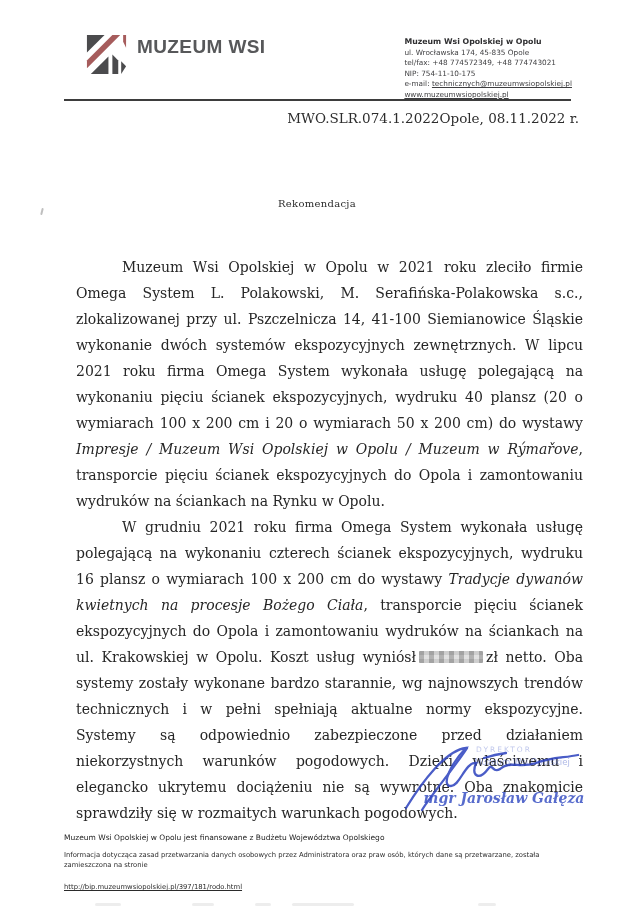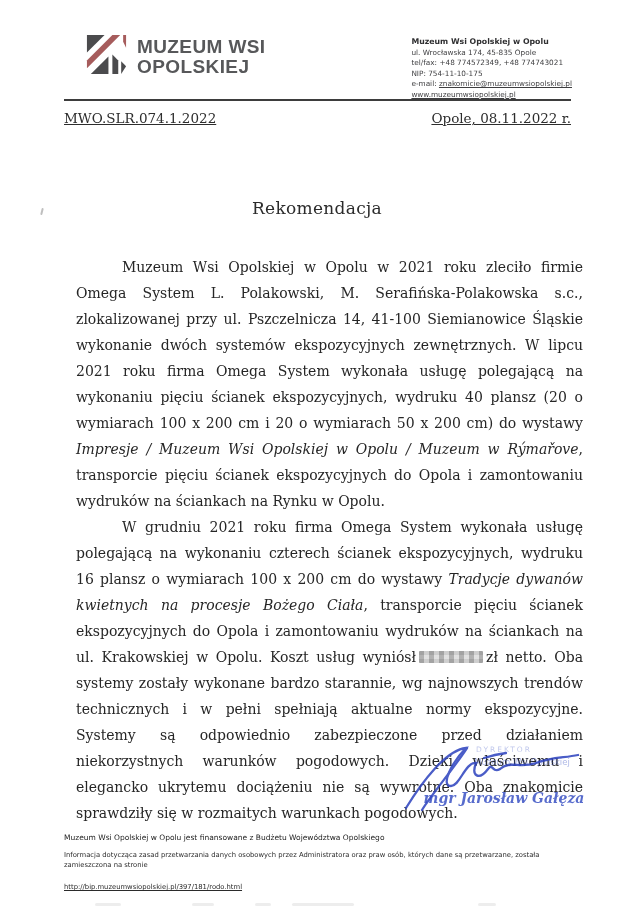--- a/index.html
+++ b/index.html
@@ -15,28 +15,28 @@
     font-size:19px;line-height:20px;letter-spacing:.4px;color:#57585a;
   }
   .contact{
     position:absolute;right:62px;top:37px;text-align:left;
     font-family:"DejaVu Sans", sans-serif;font-size:7.3px;line-height:10.6px;color:#3e3e40;
   }
   .contact .c-name{font-weight:bold;font-size:7.8px;color:#2f2f31;}
   .contact .link{text-decoration:underline;}
   .rule{position:absolute;left:64px;top:99px;width:507px;height:2px;background:#3d3d3d;}
   .refline{
-    position:absolute;left:64px;top:110px;width:507px;
-    display:flex;justify-content:space-between;
-    font-size:13.5px;color:#2d2d2d;text-decoration:underline;
+    position:absolute;left:72px;top:110px;width:507px;
+    display:flex;justify-content:flex-end;
+    font-size:13.5px;color:#2d2d2d;
   }
   
   .doc-title{
     position:absolute;left:0;top:198px;width:100%;text-align:center;
-    font-size:17px;color:#2b2b2b;letter-spacing:.3px;
+    font-size:10px;color:#2b2b2b;letter-spacing:.3px;
   }
   .body-text{
     position:absolute;left:76px;top:254px;width:507px;
     font-size:14px;line-height:26px;text-align:justify;color:#262626;
   }
   .body-text p{margin:0;text-indent:46px;}
   .it{font-style:italic;}
   .redacted{
     display:inline-block;width:64px;height:12px;vertical-align:baseline;
     margin:0 3px -1px 3px;border-radius:1px;background-color:#d9d9d9;
@@ -96,29 +96,28 @@
     <polygon points="4,4 22,4 4,22" fill="#4b4b4d"></polygon>
     <polygon points="4,30 30,4 38,4 4,38" fill="#a65c5c"></polygon>
     <polygon points="41,4 44,4 44,17 41,11" fill="#a65c5c"></polygon>
     <polygon points="8,44 26,26 26,44" fill="#4b4b4d"></polygon>
     <polygon points="30,24 36,30 36,44 30,44" fill="#4b4b4d"></polygon>
     <polygon points="39,31 44,36 39,44" fill="#4b4b4d"></polygon>
   </svg>
 
   <div class="brand">
     <div>MUZEUM WSI</div>
-    <div>OPOLSKIEJ</div>
   </div>
 
   <div class="contact">
     <div class="c-name">Muzeum Wsi Opolskiej w Opolu</div>
     <div>ul. Wrocławska 174, 45-835 Opole</div>
     <div>tel/fax: +48 774572349, +48 774743021</div>
     <div>NIP: 754-11-10-175</div>
-    <div><span>e-mail: </span><span class="link">znakomicie@muzeumwsiopolskiej.pl</span></div>
+    <div><span>e-mail: </span><span class="link">technicznych@muzeumwsiopolskiej.pl</span></div>
     <div><span class="link">www.muzeumwsiopolskiej.pl</span></div>
   </div>
 
   <div class="rule"></div>
 
   <div class="refline">
     <span>MWO.SLR.074.1.2022</span>
     <span>Opole, 08.11.2022 r.</span>
   </div>
 

